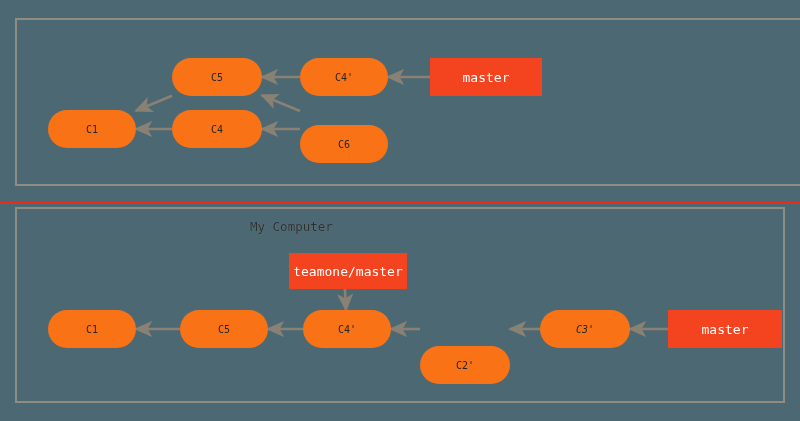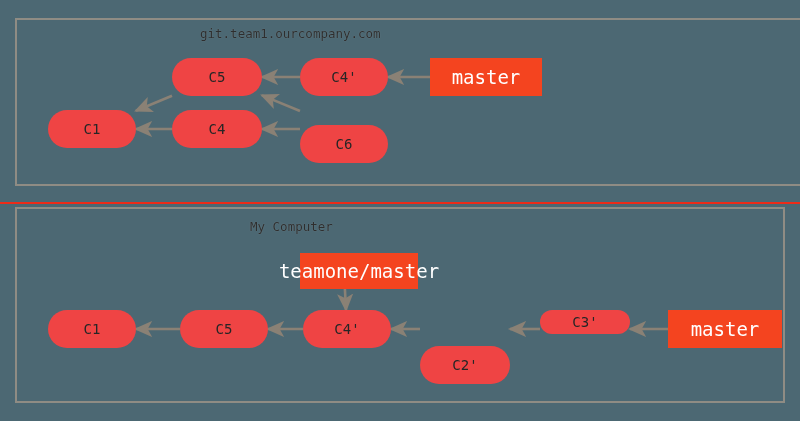--- a/index.html
+++ b/index.html
@@ -24,51 +24,50 @@
     font-family:"DejaVu Sans Mono",monospace;
     letter-spacing:0px;
     white-space:nowrap;
     text-shadow:0 0 1px rgba(255,255,255,.25);
   }
   #title-top{left:200px;top:26px;}
   #title-bottom{left:250px;top:219px;}
 
   .node{
     position:absolute;box-sizing:border-box;
-    background:#ef4444;
+    background:#f97316;
     border-radius:19px;
     color:#262626;
-    font-size:14px;
+    font-size:10px;
     font-family:"DejaVu Sans Mono",monospace;
     display:flex;align-items:center;justify-content:center;
     height:38px;
   }
 
   .label-box{
     position:absolute;box-sizing:border-box;
     background:#f4441f;
     color:#ffffff;
-    font-size:19px;
+    font-size:13px;
     font-family:"DejaVu Sans Mono",monospace;
     display:flex;align-items:center;justify-content:center;
     white-space:nowrap;
   }
 
   svg.edges{position:absolute;left:0;top:0;width:800px;height:421px;pointer-events:none;}
 </style>
 </head>
 <body>
 
 <div id="stage">
 
   <div class="panel" id="panel-top"></div>
   <div class="divider"></div>
   <div class="panel" id="panel-bottom"></div>
 
-  <div class="panel-title" id="title-top">git.team1.ourcompany.com</div>
 
   <div class="panel-title" id="title-bottom">My Computer</div>
 
   <svg class="edges" id="edge-layer">
     <defs>
       <marker id="arrowhead" markerWidth="7" markerHeight="7" refX="6.2" refY="3.5" orient="auto" markerUnits="strokeWidth">
         <path d="M0,0.4 L7,3.5 L0,6.6 L1.7,3.5 Z" fill="#8a8175"></path>
       </marker>
     </defs>
     <g id="edge-group">
@@ -90,21 +89,21 @@
   <div id="node-layer">
       <div class="node" style="left: 48px; top: 110px; width: 88px; height: 38px;">C1</div>
       <div class="node" style="left: 172px; top: 110px; width: 90px; height: 38px;">C4</div>
       <div class="node" style="left: 300px; top: 125px; width: 88px; height: 38px;">C6</div>
       <div class="node" style="left: 172px; top: 58px; width: 90px; height: 38px;">C5</div>
       <div class="node" style="left: 300px; top: 58px; width: 88px; height: 38px;">C4'</div>
       <div class="node" style="left: 48px; top: 310px; width: 88px; height: 38px;">C1</div>
       <div class="node" style="left: 180px; top: 310px; width: 88px; height: 38px;">C5</div>
       <div class="node" style="left: 303px; top: 310px; width: 88px; height: 38px;">C4'</div>
       <div class="node" style="left: 420px; top: 310px; width: 90px; height: 38px; margin-top: 36px;">C2'</div>
-      <div class="node" style="left: 540px; top: 310px; width: 90px; height: 24px;">C3'</div>
+      <div class="node" style="left: 540px; top: 310px; width: 90px; height: 38px; font-style: italic;">C3'</div>
     </div>
   <div id="label-layer">
       <div class="label-box" style="left: 430px; top: 58px; width: 112px; height: 38px;">master</div>
-      <div class="label-box" style="left: 300px; top: 253px; width: 118px; height: 36px;">teamone/master</div>
+      <div class="label-box" style="left: 289px; top: 253px; width: 118px; height: 36px;">teamone/master</div>
       <div class="label-box" style="left: 668px; top: 310px; width: 114px; height: 38px;">master</div>
     </div>
 
 </div>
 
 </body></html>

